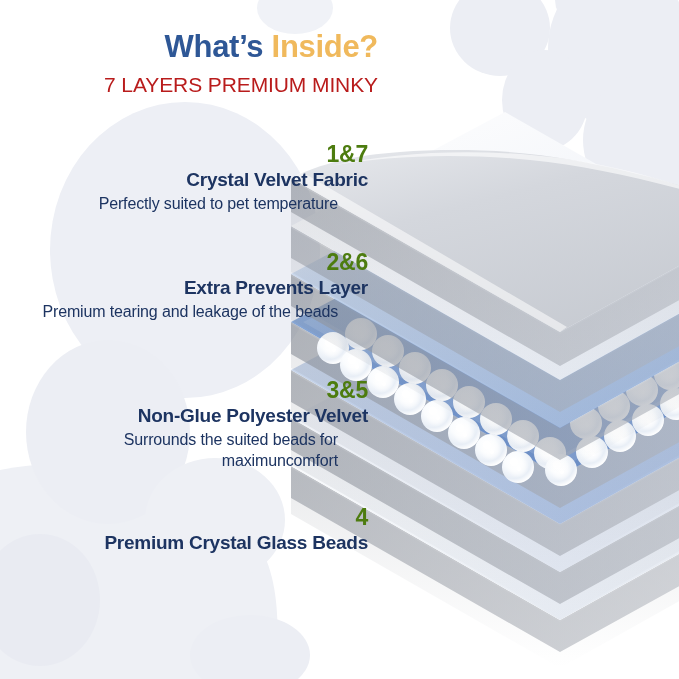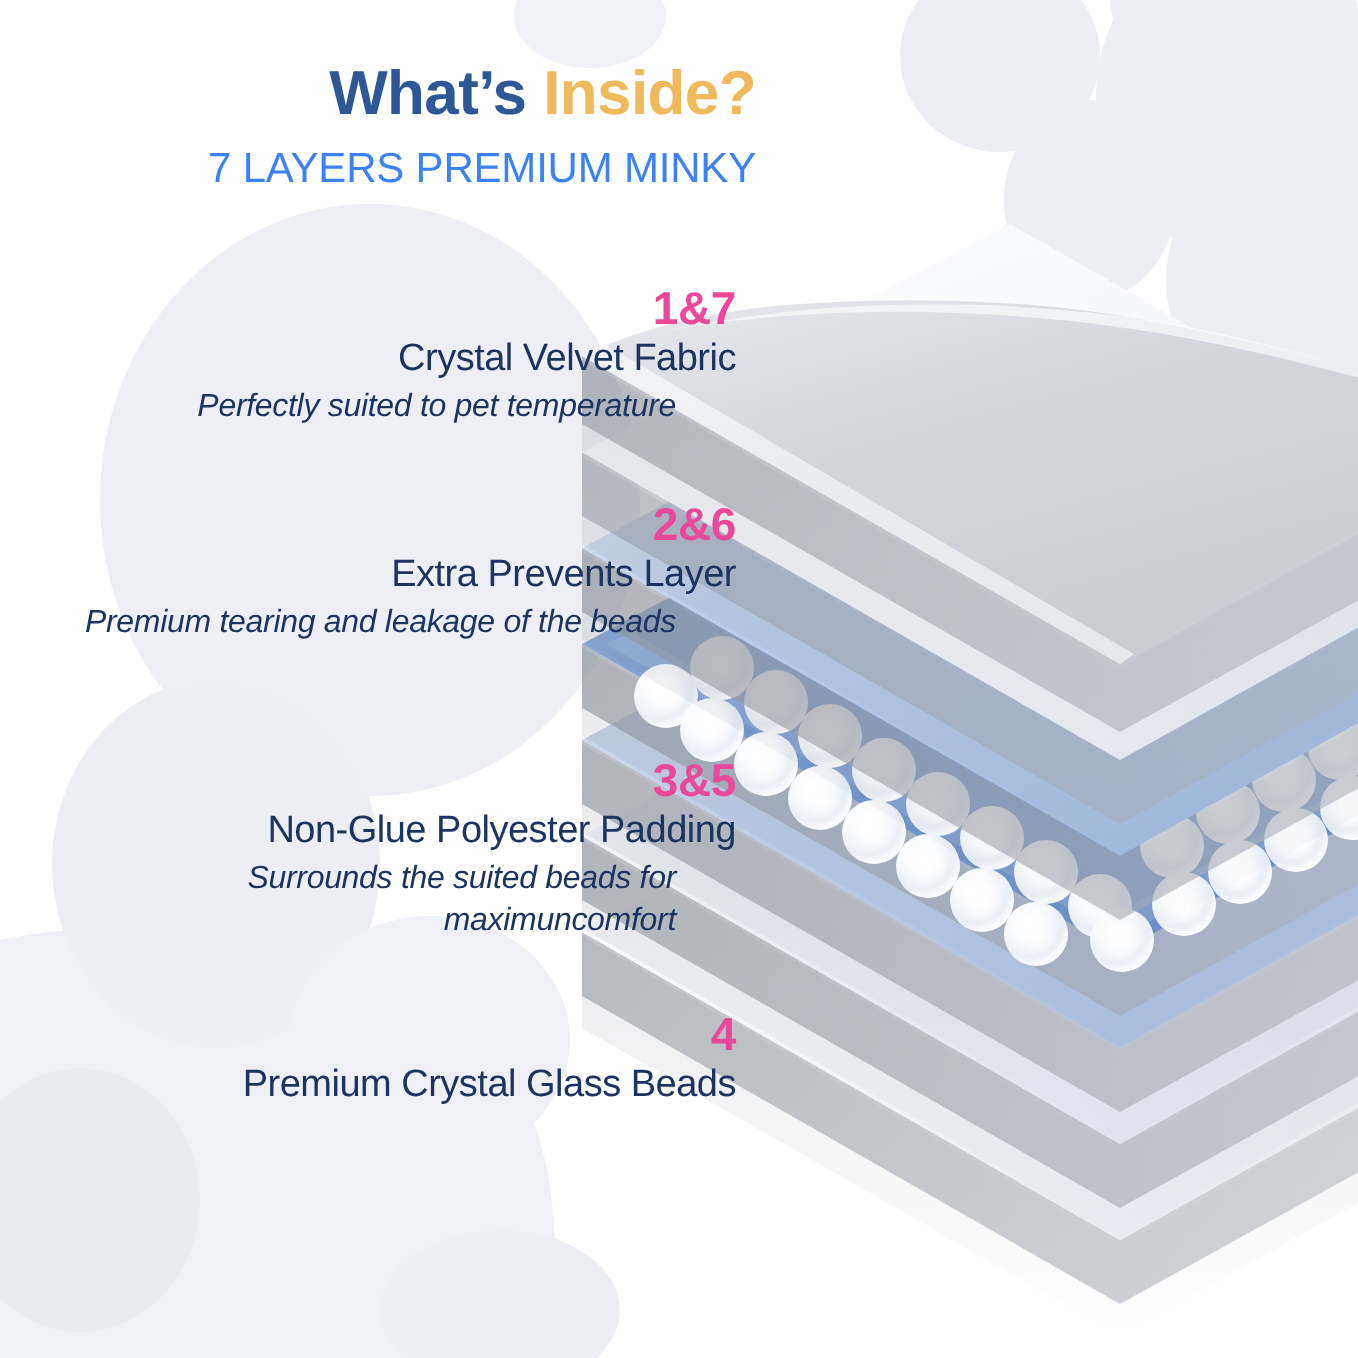--- a/index.html
+++ b/index.html
@@ -63,58 +63,57 @@
     line-height: 1.12;
     margin: 0;
     white-space: nowrap;
   }
   .title-primary { color: #2e5796; }
   .title-accent  { color: #f0b95c; }
 
   .subtitle-line {
     font-size: 21px;
     font-weight: 400;
-    color: #3b82f6;
+    color: #b91c1c;
     letter-spacing: -0.1px;
     line-height: 1.2;
     margin: 7px 0 0 0;
     white-space: nowrap;
   }
 
   .layer-entry {
     position: absolute;
     left: 38px;
     width: 330px;
   }
   .entry-number {
     font-size: 23px;
     font-weight: bold;
-    color: #ec4899;
+    color: #4d7c0f;
     line-height: 1.05;
     margin: 0 0 3px 0;
     letter-spacing: -0.2px;
   }
   .entry-title {
     font-size: 19px;
-    font-weight: 400;
+    font-weight: 700;
     color: #1d3461;
     line-height: 1.18;
     margin: 0;
     letter-spacing: -0.25px;
     white-space: nowrap;
   }
   .entry-desc {
     font-size: 16px;
     font-weight: 400;
     color: #1d3461;
     line-height: 1.32;
     margin: 1px 0 0 0;
     letter-spacing: -0.15px;
     max-width: 300px;
-    font-style: italic;
   }
 </style>
 </head>
 <body>
 
 <div id="infographic">
 
   <svg id="bg-decor" viewBox="0 0 679 679">
     <defs>
       <linearGradient id="gBotLeft" x1="0" y1="0" x2="0.4" y2="1">
@@ -444,21 +443,21 @@
     </div>
 
     <div class="layer-entry" style="top:250px">
       <div class="entry-number">2&amp;6</div>
       <div class="entry-title">Extra Prevents Layer</div>
       <div class="entry-desc">Premium tearing and leakage of the beads</div>
     </div>
 
     <div class="layer-entry" style="top:378px">
       <div class="entry-number">3&amp;5</div>
-      <div class="entry-title">Non-Glue Polyester Padding</div>
+      <div class="entry-title">Non-Glue Polyester Velvet</div>
       <div class="entry-desc">Surrounds the suited beads for maximuncomfort</div>
     </div>
 
     <div class="layer-entry" style="top:505px">
       <div class="entry-number">4</div>
       <div class="entry-title">Premium Crystal Glass Beads</div>
     </div>
 
   </div>
 

